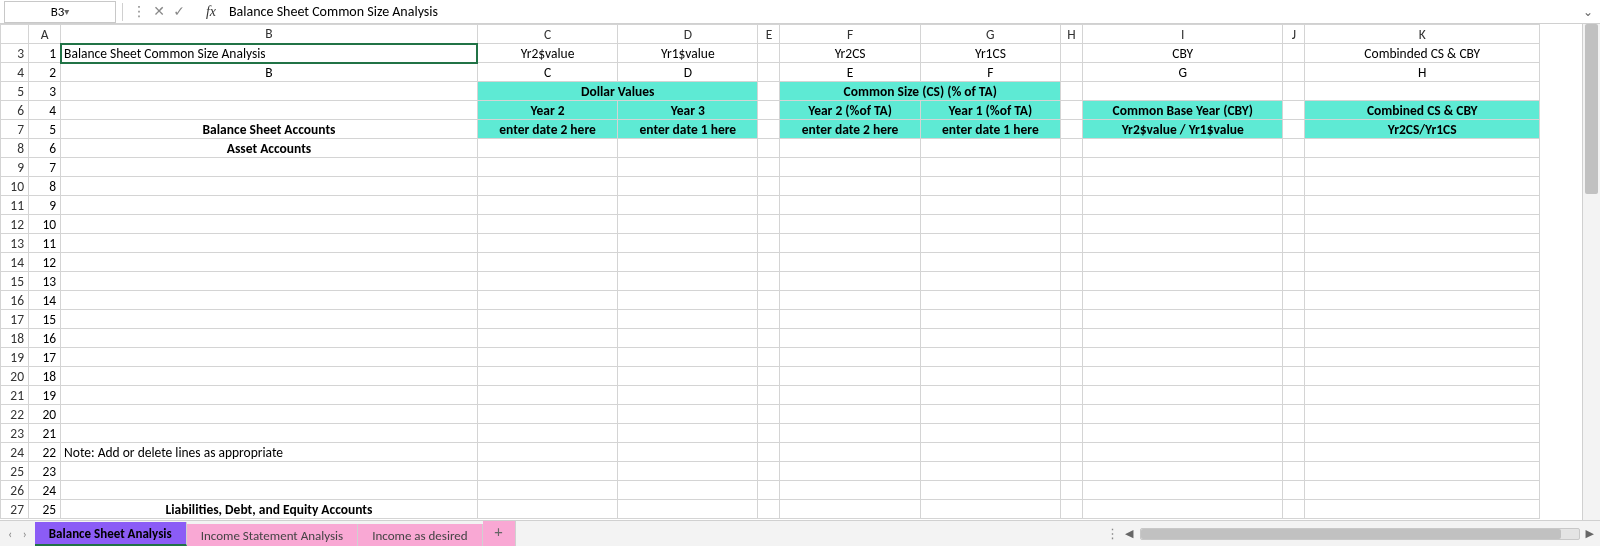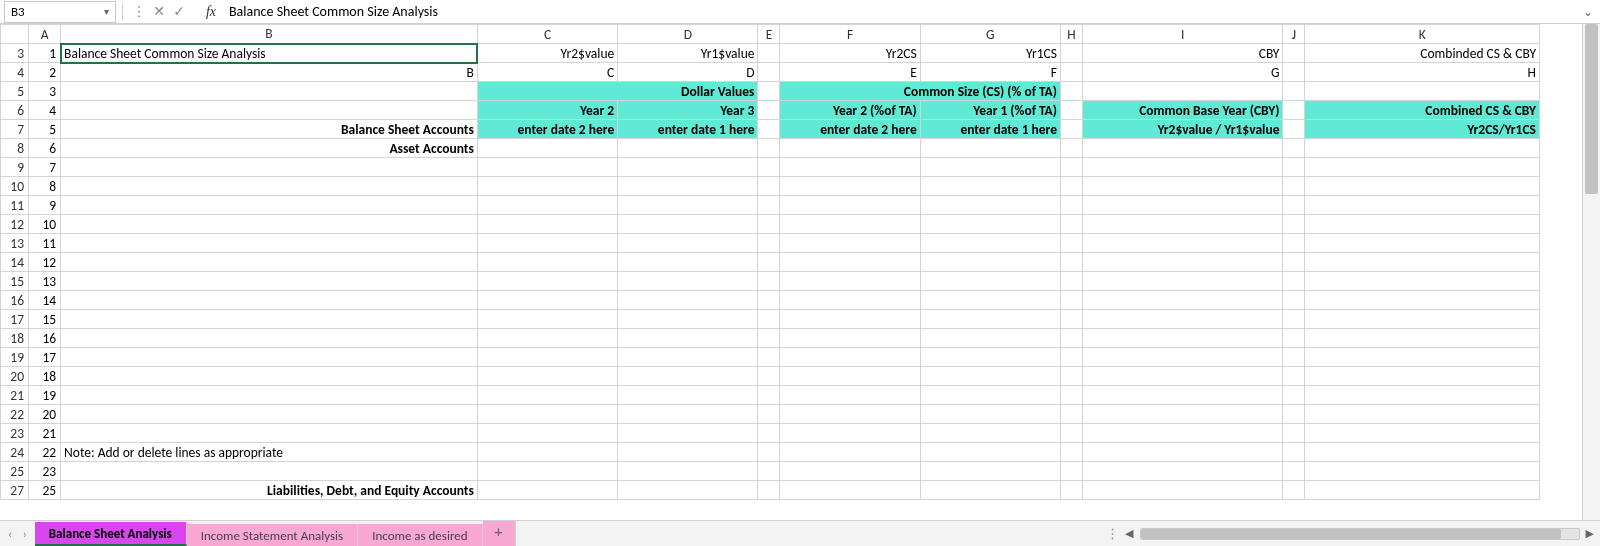--- a/index.html
+++ b/index.html
@@ -1,21 +1,21 @@
 <!DOCTYPE html>
 <html><head>
 <meta charset="utf-8">
 <style>
   * { box-sizing: border-box; margin: 0; padding: 0; }
   html, body { width: 1600px; height: 546px; font-family: Calibri, Arial, sans-serif; font-size: 14px; background: #fff; overflow: hidden; color: #000; }
   .app { display: flex; flex-direction: column; height: 100%; }
 
   
   .fbar { display: flex; align-items: center; height: 24px; border-bottom: 1px solid #d0d0d0; background: #fff; }
-  .namebox { display: flex; align-items: center; width: 112px; height: 22px; border: 1px solid #c8c8c8; margin-left: 4px; padding: 0 6px; font-size: 13px; justify-content: space-between; }
+  .namebox { display: flex; align-items: center; width: 112px; height: 22px; border: 1px solid #c8c8c8; margin-left: 4px; padding: 0 6px; font-size: 13px; justify-content: center; }
   .namebox .chev { font-size: 10px; color: #666; }
   .fbar-sep { width: 1px; height: 18px; background: #d0d0d0; margin: 0 6px; }
   .fbar-btn { width: 20px; text-align: center; color: #888; font-size: 14px; cursor: default; }
   .fbar-btn.fx { font-style: italic; color: #333; font-family: "Times New Roman", serif; margin-left: 12px; }
   .fbar-input { flex: 1; padding: 0 8px; font-size: 14px; height: 22px; line-height: 22px; }
   .fbar-expand { width: 24px; text-align: center; color: #666; font-size: 12px; }
 
   
   .gridwrap { flex: 1; display: flex; overflow: hidden; position: relative; }
   .grid { flex: 1; overflow: hidden; }
@@ -29,38 +29,38 @@
   .col-D { width: 140px; }
   .col-E { width: 22px; }
   .col-F { width: 140px; }
   .col-G { width: 140px; }
   .col-H { width: 22px; }
   .col-I { width: 200px; }
   .col-J { width: 22px; }
   .col-K { width: 234px; }
   td.rh { text-align: right; padding-right: 4px; color: #333; background: #fff; }
   td.num { text-align: right; padding-right: 4px; }
-  td.center { text-align: right; }
+  td.center { text-align: center; }
   td.left { text-align: left; padding-left: 3px; }
   td.bold { font-weight: bold; }
   td.yellow { background: #5eead4; }
   td.sel { outline: 2px solid #217346; outline-offset: -1px; }
   th.mark { border-bottom: 2px solid #217346; }
 
   
   .vscroll { width: 18px; background: #f3f3f3; border-left: 1px solid #d0d0d0; position: relative; }
   .vscroll .thumb { position: absolute; top: 0; left: 2px; right: 2px; height: 170px; background: #c1c1c1; border-radius: 2px; }
 
   
   .tabsbar { height: 26px; display: flex; align-items: stretch; border-top: 1px solid #d0d0d0; background: #f3f3f3; font-size: 13px; }
   .tabs-nav { display: flex; align-items: center; padding: 0 8px; gap: 10px; color: #888; }
   .tabs-nav span { cursor: default; }
   .tabs-list { display: flex; align-items: flex-end; }
   .tab { padding: 4px 14px 3px 14px; background: #f9a8d4; border-right: 1px solid #d0d0d0; color: #444; cursor: default; }
-  .tab.active { background: #d946ef; border-bottom: 2px solid #217346; font-weight: bold; color: #000; }
+  .tab.active { background: #8b5cf6; border-bottom: 2px solid #217346; font-weight: bold; color: #000; }
   .tab.add { padding: 4px 12px; color: #666; font-size: 16px; line-height: 14px; }
   .tabs-spacer { flex: 1; }
   .tabs-hsb { display: flex; align-items: center; gap: 6px; padding: 0 6px; }
   .tabs-hsb .sep { color: #888; }
   .tabs-hsb .track { width: 440px; height: 12px; background: #e4e4e4; border: 1px solid #c8c8c8; border-radius: 2px; position: relative; }
   .tabs-hsb .hthumb { position: absolute; left: 0; top: 0; bottom: 0; width: 420px; background: #c1c1c1; border-radius: 2px; }
   .tabs-hsb .arrow { color: #666; font-size: 11px; cursor: default; }
 </style>
 </head>
 <body>
@@ -429,20 +429,34 @@
               <td></td>
               <td></td>
               <td></td>
               <td></td>
               <td></td>
               <td></td>
               <td></td>
               <td></td>
             </tr>
             <tr>
+              <td class="rh">26</td>
+              <td class="num">24</td>
+              <td></td>
+              <td></td>
+              <td></td>
+              <td></td>
+              <td></td>
+              <td></td>
+              <td></td>
+              <td></td>
+              <td></td>
+              <td></td>
+            </tr>
+            <tr>
               <td class="rh">27</td>
               <td class="num">25</td>
               <td class="center bold">Liabilities, Debt, and Equity Accounts</td>
               <td></td>
               <td></td>
               <td></td>
               <td></td>
               <td></td>
               <td></td>
               <td></td>

